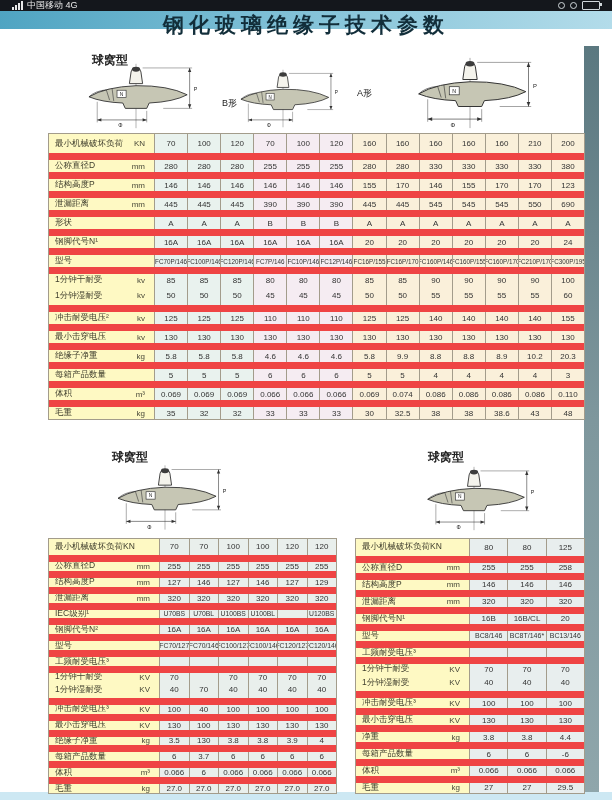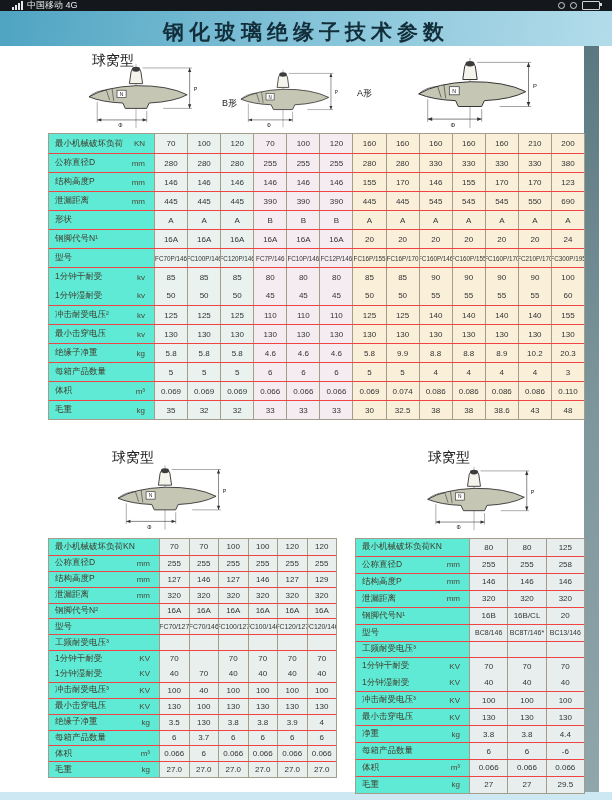--- a/index.html
+++ b/index.html
@@ -16,44 +16,44 @@
   }
   .status-left{display:flex;align-items:center;gap:4px}
   .signal-bars{display:flex;align-items:flex-end;gap:1px}
   .signal-bars i{display:block;width:2px;background:#e8e8e8}
   .status-right{display:flex;align-items:center;gap:5px}
   .dot-icon{width:7px;height:7px;border:1px solid #cfd6da;border-radius:50%;box-sizing:border-box}
   .battery-icon{width:16px;height:7px;border:1px solid #cfd6da;border-radius:1px;position:relative}
   .battery-icon:after{content:"";position:absolute;right:-3px;top:1px;width:2px;height:3px;background:#cfd6da}
   
   .header{
-    position:absolute;left:0;top:11px;width:612px;height:35px;
+    position:absolute;left:0;top:11px;width:612px;height:18px;
     background:linear-gradient(100deg,#4fa4c2 0%,#7fc0d6 45%,#b3dcea 100%);
-    display:flex;align-items:flex-end;justify-content:center;
+    display:flex;align-items:flex-start;justify-content:center;
   }
   .page-title{font-size:21px;font-weight:bold;color:#122e3a;letter-spacing:5px}
   
   .edge-strip{
     position:absolute;left:584px;top:46px;width:15px;height:747px;
     background:linear-gradient(180deg,#5b7880 0%,#7e979d 50%,#8fa6ab 100%);
   }
   .bottom-strip{position:absolute;left:0;top:792px;width:612px;height:8px;background:#cde8f3}
   
-  .section-label{position:absolute;font-size:14px;font-weight:normal;color:#222}
+  .section-label{position:absolute;font-size:12px;font-weight:bold;color:#222}
   .variant-label{position:absolute;font-size:9px;color:#222}
   
   .diagram-slot{position:absolute}
   .diagram-slot svg{width:100%;height:100%;display:block}
   
   .tbl{position:absolute;border:1px solid #a39c8b;background:#fff;box-sizing:border-box}
-  .trow{display:flex;border-top:1px solid #ef4444;box-sizing:border-box}
+  .trow{display:flex;border-top:7px solid #ef4444;box-sizing:border-box}
   .trow:first-child{border-top:none}
   .trow.no-top{border-top:none}
   .tlabel{
-    background:#5eead4;display:flex;justify-content:space-between;align-items:center;
+    background:#fef9c3;display:flex;justify-content:space-between;align-items:center;
     padding:0 9px 0 6px;box-sizing:border-box;font-size:8.5px;color:#403f2e;flex:none;
     white-space:nowrap;overflow:hidden;
   }
   .tlabel .unit{font-size:8px;color:#4a4a3a;margin-left:4px}
   .tcell{
     flex:1;display:flex;align-items:center;justify-content:center;
     border-left:1px solid #a39c8b;font-size:8px;color:#333;
     box-sizing:border-box;overflow:hidden;white-space:nowrap;
   }
   .trow.small .tcell{font-size:6.3px}
@@ -549,20 +549,32 @@
         <span>泄漏距离</span>
         <span class="unit">mm</span>
       </div>
       <div class="tcell g0">320</div>
       <div class="tcell g0">320</div>
       <div class="tcell g0">320</div>
       <div class="tcell g0">320</div>
       <div class="tcell g0">320</div>
       <div class="tcell g0">320</div>
     </div>
+    <div class="trow small">
+      <div class="tlabel">
+        <span>IEC级别¹</span>
+        <span class="unit"></span>
+      </div>
+      <div class="tcell g0">U70BS</div>
+      <div class="tcell g0">U70BL</div>
+      <div class="tcell g0">U100BS</div>
+      <div class="tcell g0">U100BL</div>
+      <div class="tcell g0"></div>
+      <div class="tcell g0">U120BS</div>
+    </div>
     <div class="trow">
       <div class="tlabel">
         <span>钢脚代号N²</span>
         <span class="unit"></span>
       </div>
       <div class="tcell g0">16A</div>
       <div class="tcell g0">16A</div>
       <div class="tcell g0">16A</div>
       <div class="tcell g0">16A</div>
       <div class="tcell g0">16A</div>

